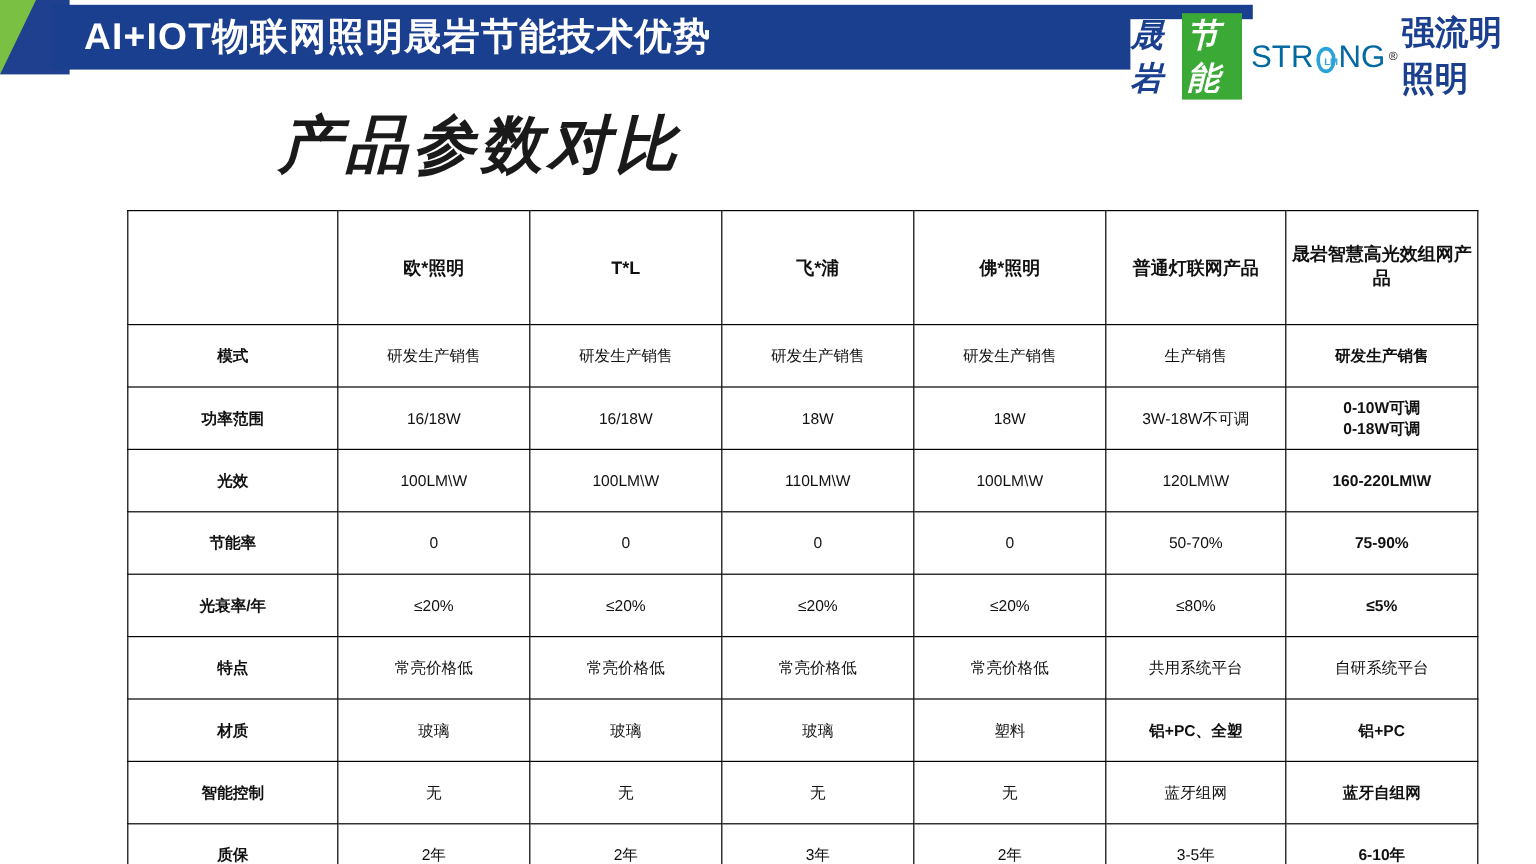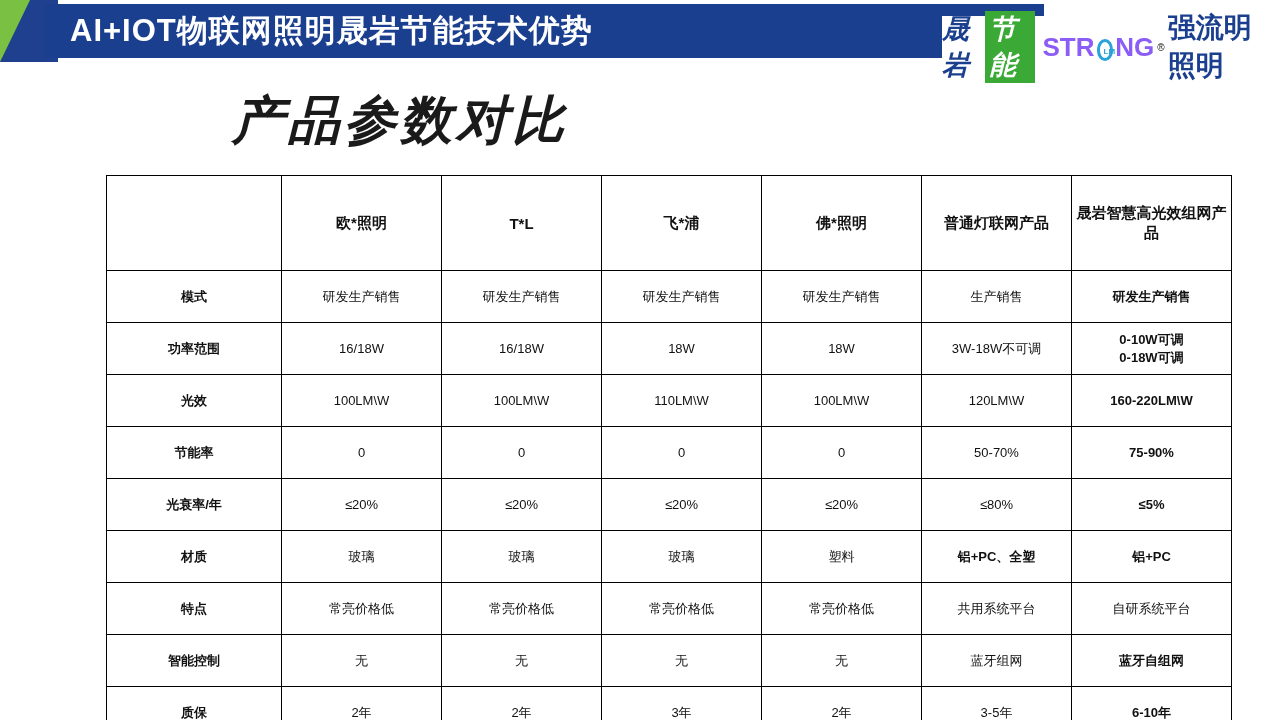--- a/index.html
+++ b/index.html
@@ -81,23 +81,23 @@
     font-style: italic;
     padding: 0 4px;
     letter-spacing: -1px;
   }
   .logo-en {
     display: flex;
     align-items: center;
     gap: 3px;
   }
   .logo-strong {
-    color: #8b5cf6;
+    color: #0369a1;
     font-size: 26px;
-    font-weight: bold;
+    font-weight: normal;
     letter-spacing: 0px;
     position: relative;
   }
   .logo-o-ring {
     display: inline-block;
     width: 22px; height: 22px;
     border: 3px solid #2aa3d8;
     border-radius: 50%;
     position: relative;
     top: 3px;
@@ -292,40 +292,40 @@
         <td class="rowhead">光衰率/年</td>
         <td>≤20%</td>
         <td>≤20%</td>
         <td>≤20%</td>
         <td>≤20%</td>
         <td>≤80%</td>
         <td class="hl-lg">≤5%</td>
       </tr>
 
       <tr>
+        <td class="rowhead">特点</td>
+        <td>常亮价格低</td>
+        <td>常亮价格低</td>
+        <td>常亮价格低</td>
+        <td>常亮价格低</td>
+        <td>共用系统平台</td>
+        <td class="hl-plain">自研系统平台</td>
+      </tr>
+
+      <tr>
         <td class="rowhead">材质</td>
         <td>玻璃</td>
         <td>玻璃</td>
         <td>玻璃</td>
         <td>塑料</td>
         <td class="bold-cell">铝+PC、全塑</td>
         <td class="hl-sm">铝+PC</td>
       </tr>
 
       <tr>
-        <td class="rowhead">特点</td>
-        <td>常亮价格低</td>
-        <td>常亮价格低</td>
-        <td>常亮价格低</td>
-        <td>常亮价格低</td>
-        <td>共用系统平台</td>
-        <td class="hl-plain">自研系统平台</td>
-      </tr>
-
-      <tr>
         <td class="rowhead">智能控制</td>
         <td>无</td>
         <td>无</td>
         <td>无</td>
         <td>无</td>
         <td>蓝牙组网</td>
         <td class="hl-sm">蓝牙自组网</td>
       </tr>
 
       <tr>

